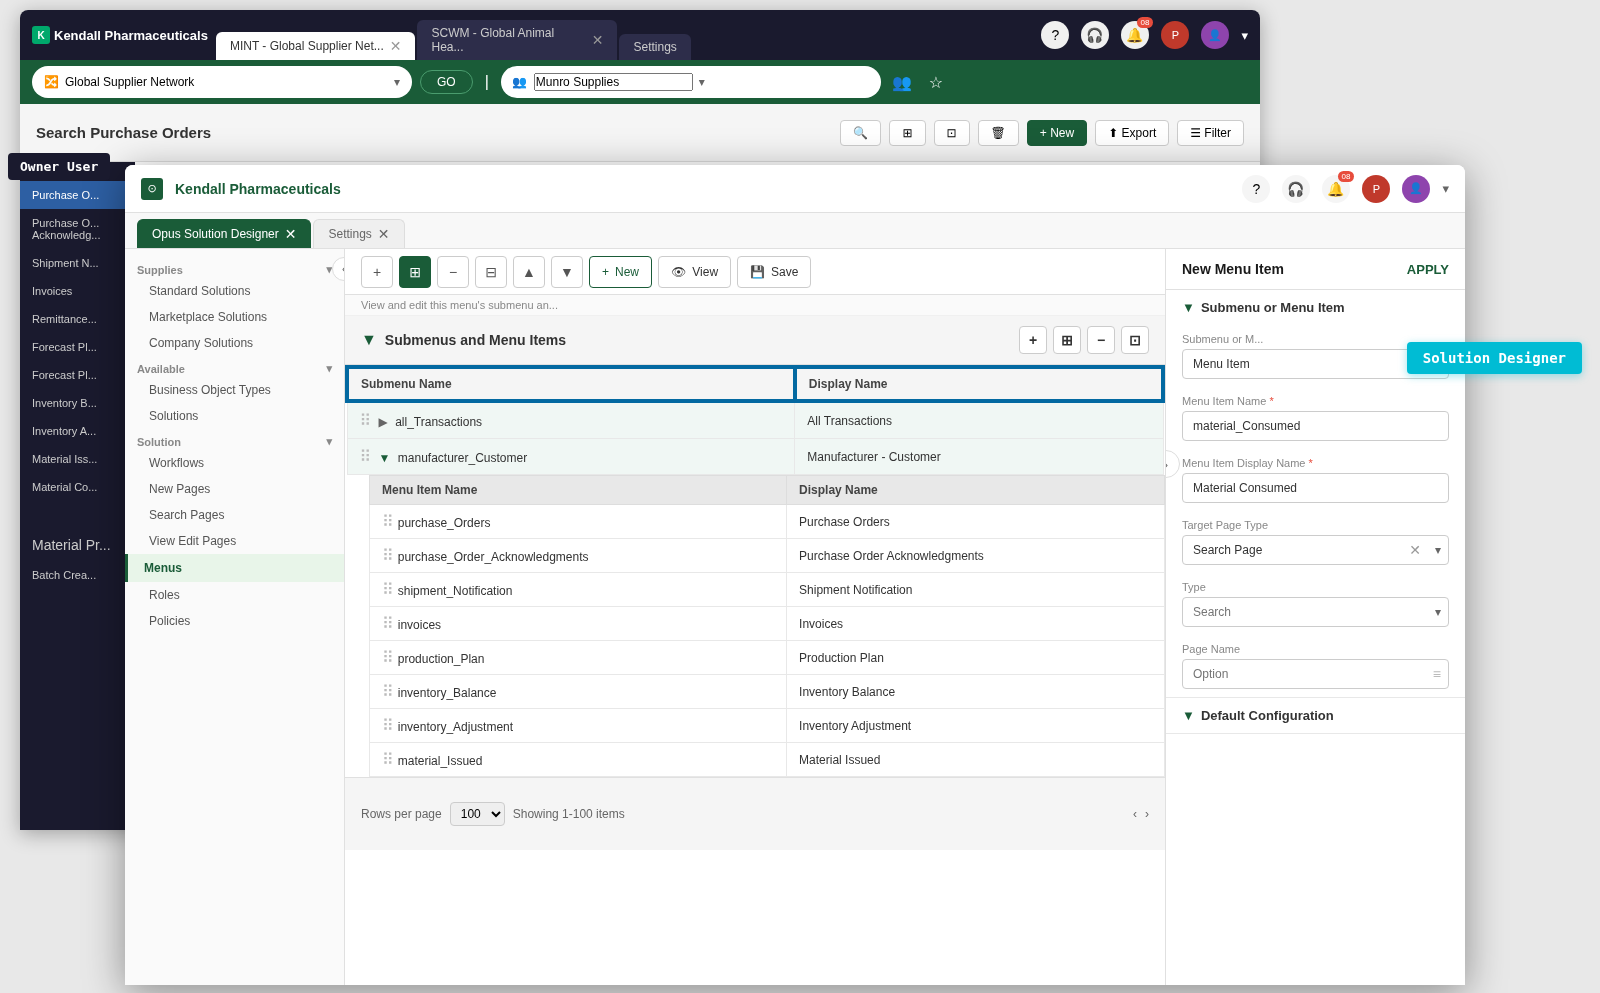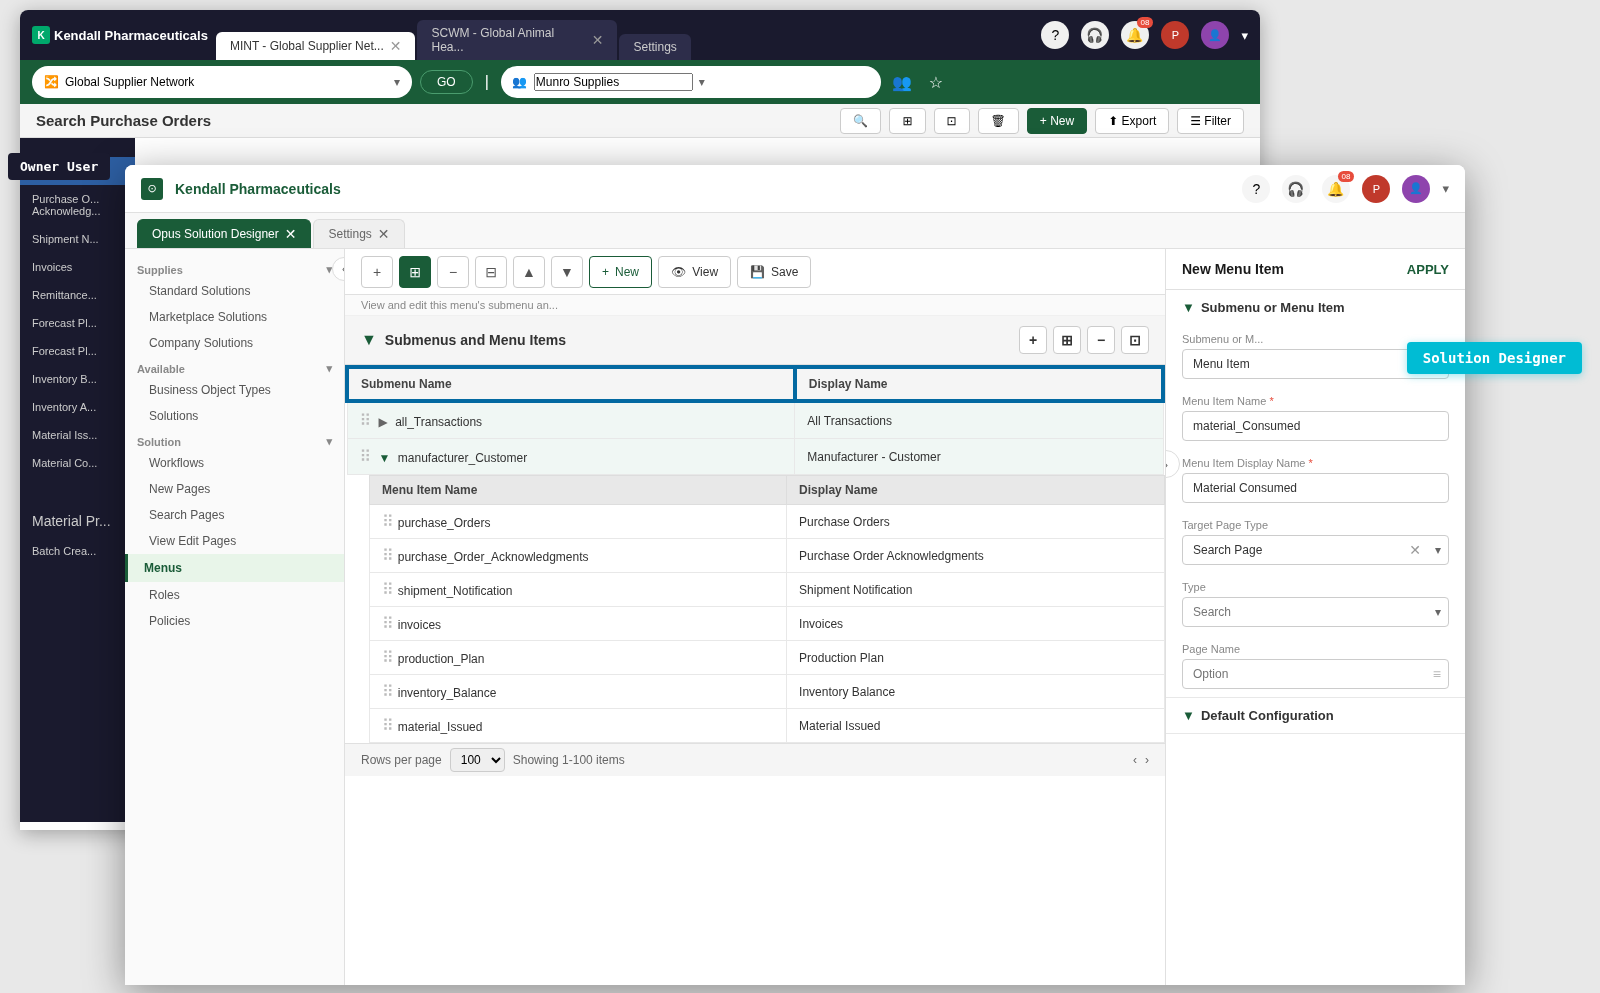--- a/index.html
+++ b/index.html
@@ -39,21 +39,21 @@
     .nav-input-wrap input { border: none; outline: none; font-size: 12px; flex: 1; background: transparent; }
     .nav-chevron { color: #666; font-size: 12px; cursor: pointer; }
     .nav-go-btn { background: #1a5c38; color: #fff; border: 1px solid #4a9c6e; border-radius: 16px; padding: 4px 16px; font-size: 12px; cursor: pointer; }
     .nav-input-wrap2 {
       background: #fff; border-radius: 20px; display: flex; align-items: center;
       padding: 4px 12px; gap: 6px; flex: 1; max-width: 380px; height: 32px;
     }
     .nav-icon-btn { color: #fff; font-size: 16px; cursor: pointer; padding: 4px; }
     .outer-toolbar {
       background: #f5f5f5; border-bottom: 1px solid #ddd;
-      height: 34px; display: flex; align-items: center; padding: 4px 16px; gap: 8px;
+      height: 58px; display: flex; align-items: center; padding: 4px 16px; gap: 8px;
     }
     .page-title { font-size: 15px; font-weight: 600; color: #333; flex: 1; }
     .toolbar-btn {
       background: #fff; border: 1px solid #ccc; border-radius: 4px; padding: 5px 12px;
       font-size: 12px; cursor: pointer; display: flex; align-items: center; gap: 4px;
     }
     .toolbar-btn.primary { background: #1a5c38; color: #fff; border-color: #1a5c38; }
     .outer-body { display: flex; height: calc(820px - 50px - 44px - 42px); }
     .outer-sidebar {
       width: 115px; background: #1a1a2e; color: #ccc;
@@ -156,21 +156,21 @@
     .data-table th { background: #f5f5f5; border: 4px solid #0369a1; padding: 8px 12px; text-align: left; font-size: 12px; font-weight: 600; color: #444; }
     .data-table td { border: 1px solid #e8e8e8; padding: 8px 12px; font-size: 12px; color: #333; }
     .drag-handle { color: #bbb; font-size: 16px; margin-right: 4px; cursor: grab; }
     .expand-icon { color: #666; font-size: 12px; margin-right: 4px; cursor: pointer; }
 
     .submenu-row td { background: #f0f7f4; font-weight: 500; }
     .menu-item-table { width: 100%; border-collapse: collapse; }
     .menu-item-table th { background: #e8e8e8; border: 1px solid #ddd; padding: 7px 12px; text-align: left; font-size: 12px; font-weight: 600; color: #444; }
     .menu-item-table td { border: 1px solid #e8e8e8; padding: 7px 12px; font-size: 12px; color: #333; }
 
-    .footer-bar { padding: 4px 16px; background: #f5f5f5; border-top: 1px solid #e0e0e0; display: flex; align-items: center; gap: 8px; font-size: 12px; color: #666; }
+    .footer-bar { padding: 24px 16px; background: #f5f5f5; border-top: 1px solid #e0e0e0; display: flex; align-items: center; gap: 8px; font-size: 12px; color: #666; }
     .rows-select { border: 1px solid #ccc; border-radius: 4px; padding: 3px 6px; font-size: 12px; }
 
     
     .right-panel {
       width: 300px; background: #fff; border-left: 1px solid #e0e0e0;
       overflow-y: auto; padding: 0;
     }
     .right-panel-header {
       padding: 12px 16px; font-size: 14px; font-weight: 700; color: #1a1a1a;
       border-bottom: 1px solid #e0e0e0; display: flex; align-items: center; justify-content: space-between;
@@ -454,20 +454,24 @@
             </tr>
             <tr>
               <td><span class="drag-handle">⠿</span><span>production_Plan</span></td>
               <td>Production Plan</td>
             </tr>
             <tr>
               <td><span class="drag-handle">⠿</span><span>inventory_Balance</span></td>
               <td>Inventory Balance</td>
             </tr>
             <tr>
+              <td><span class="drag-handle">⠿</span><span>inventory_Adjustment</span></td>
+              <td>Inventory Adjustment</td>
+            </tr>
+            <tr>
               <td><span class="drag-handle">⠿</span><span>material_Issued</span></td>
               <td>Material Issued</td>
             </tr>
           </tbody>
         </table>
 
         <div class="footer-bar">
           <span>Rows per page</span>
           <select class="rows-select">
             <option>100</option>

